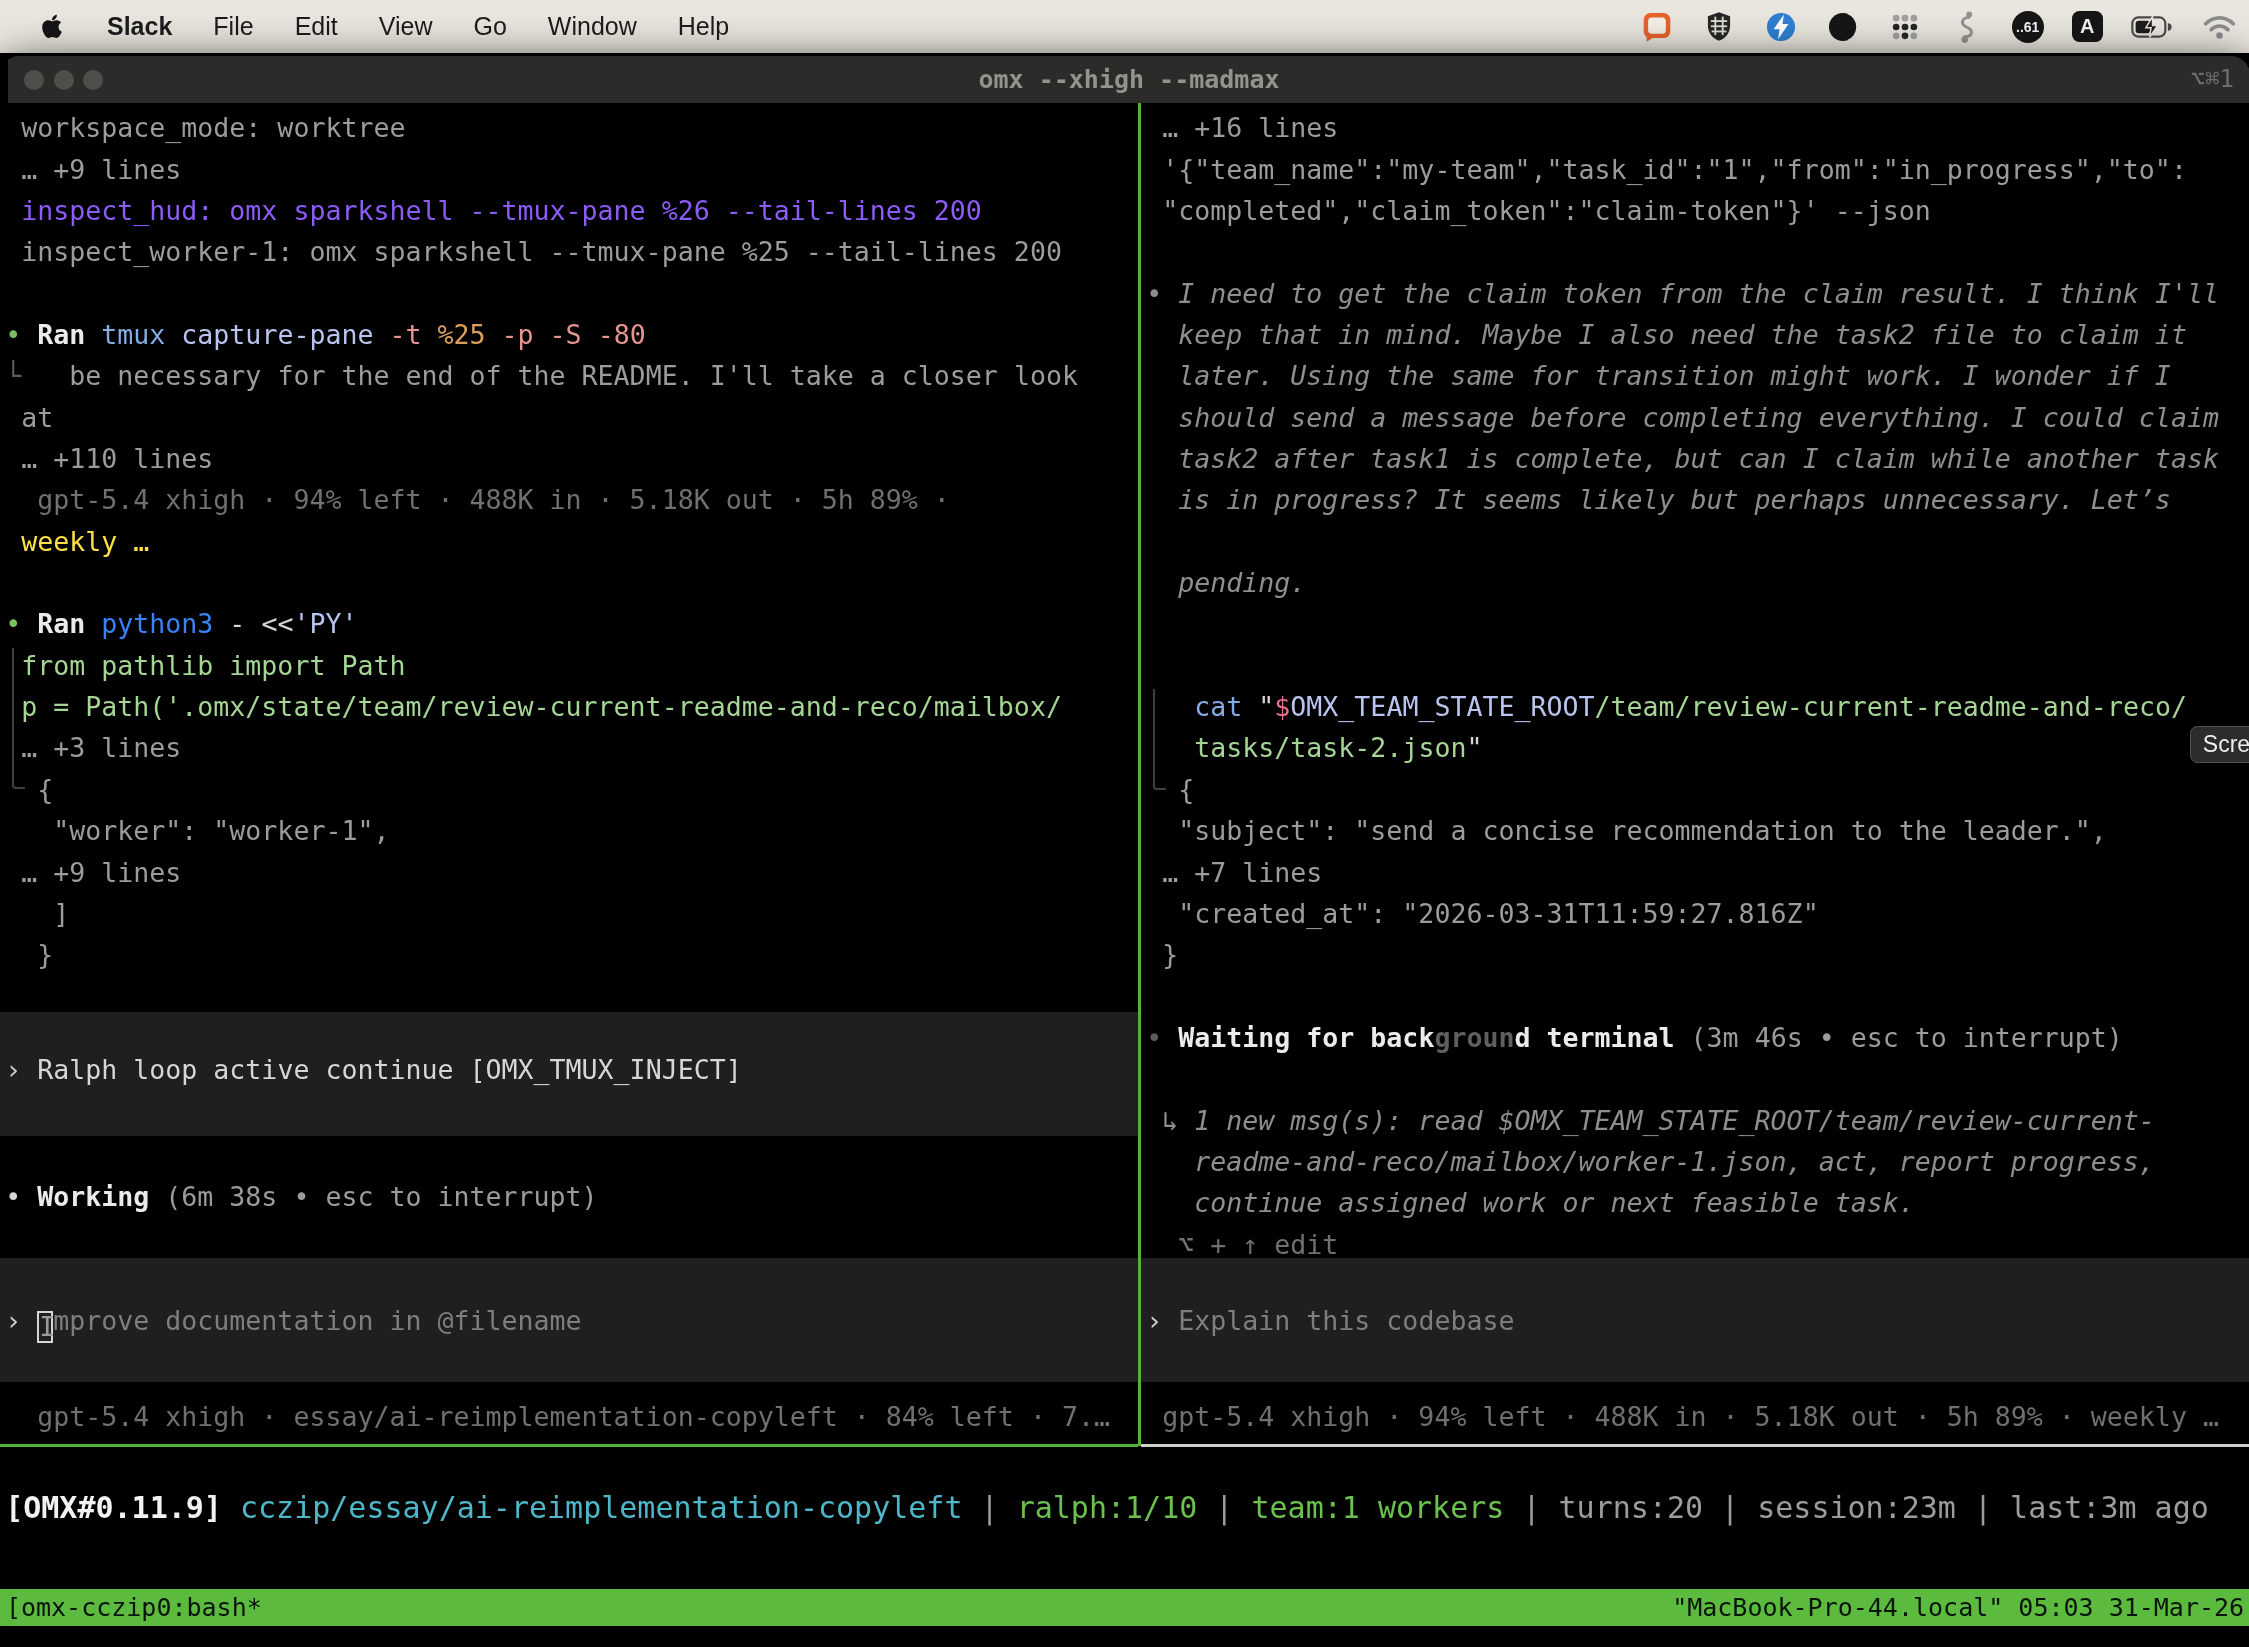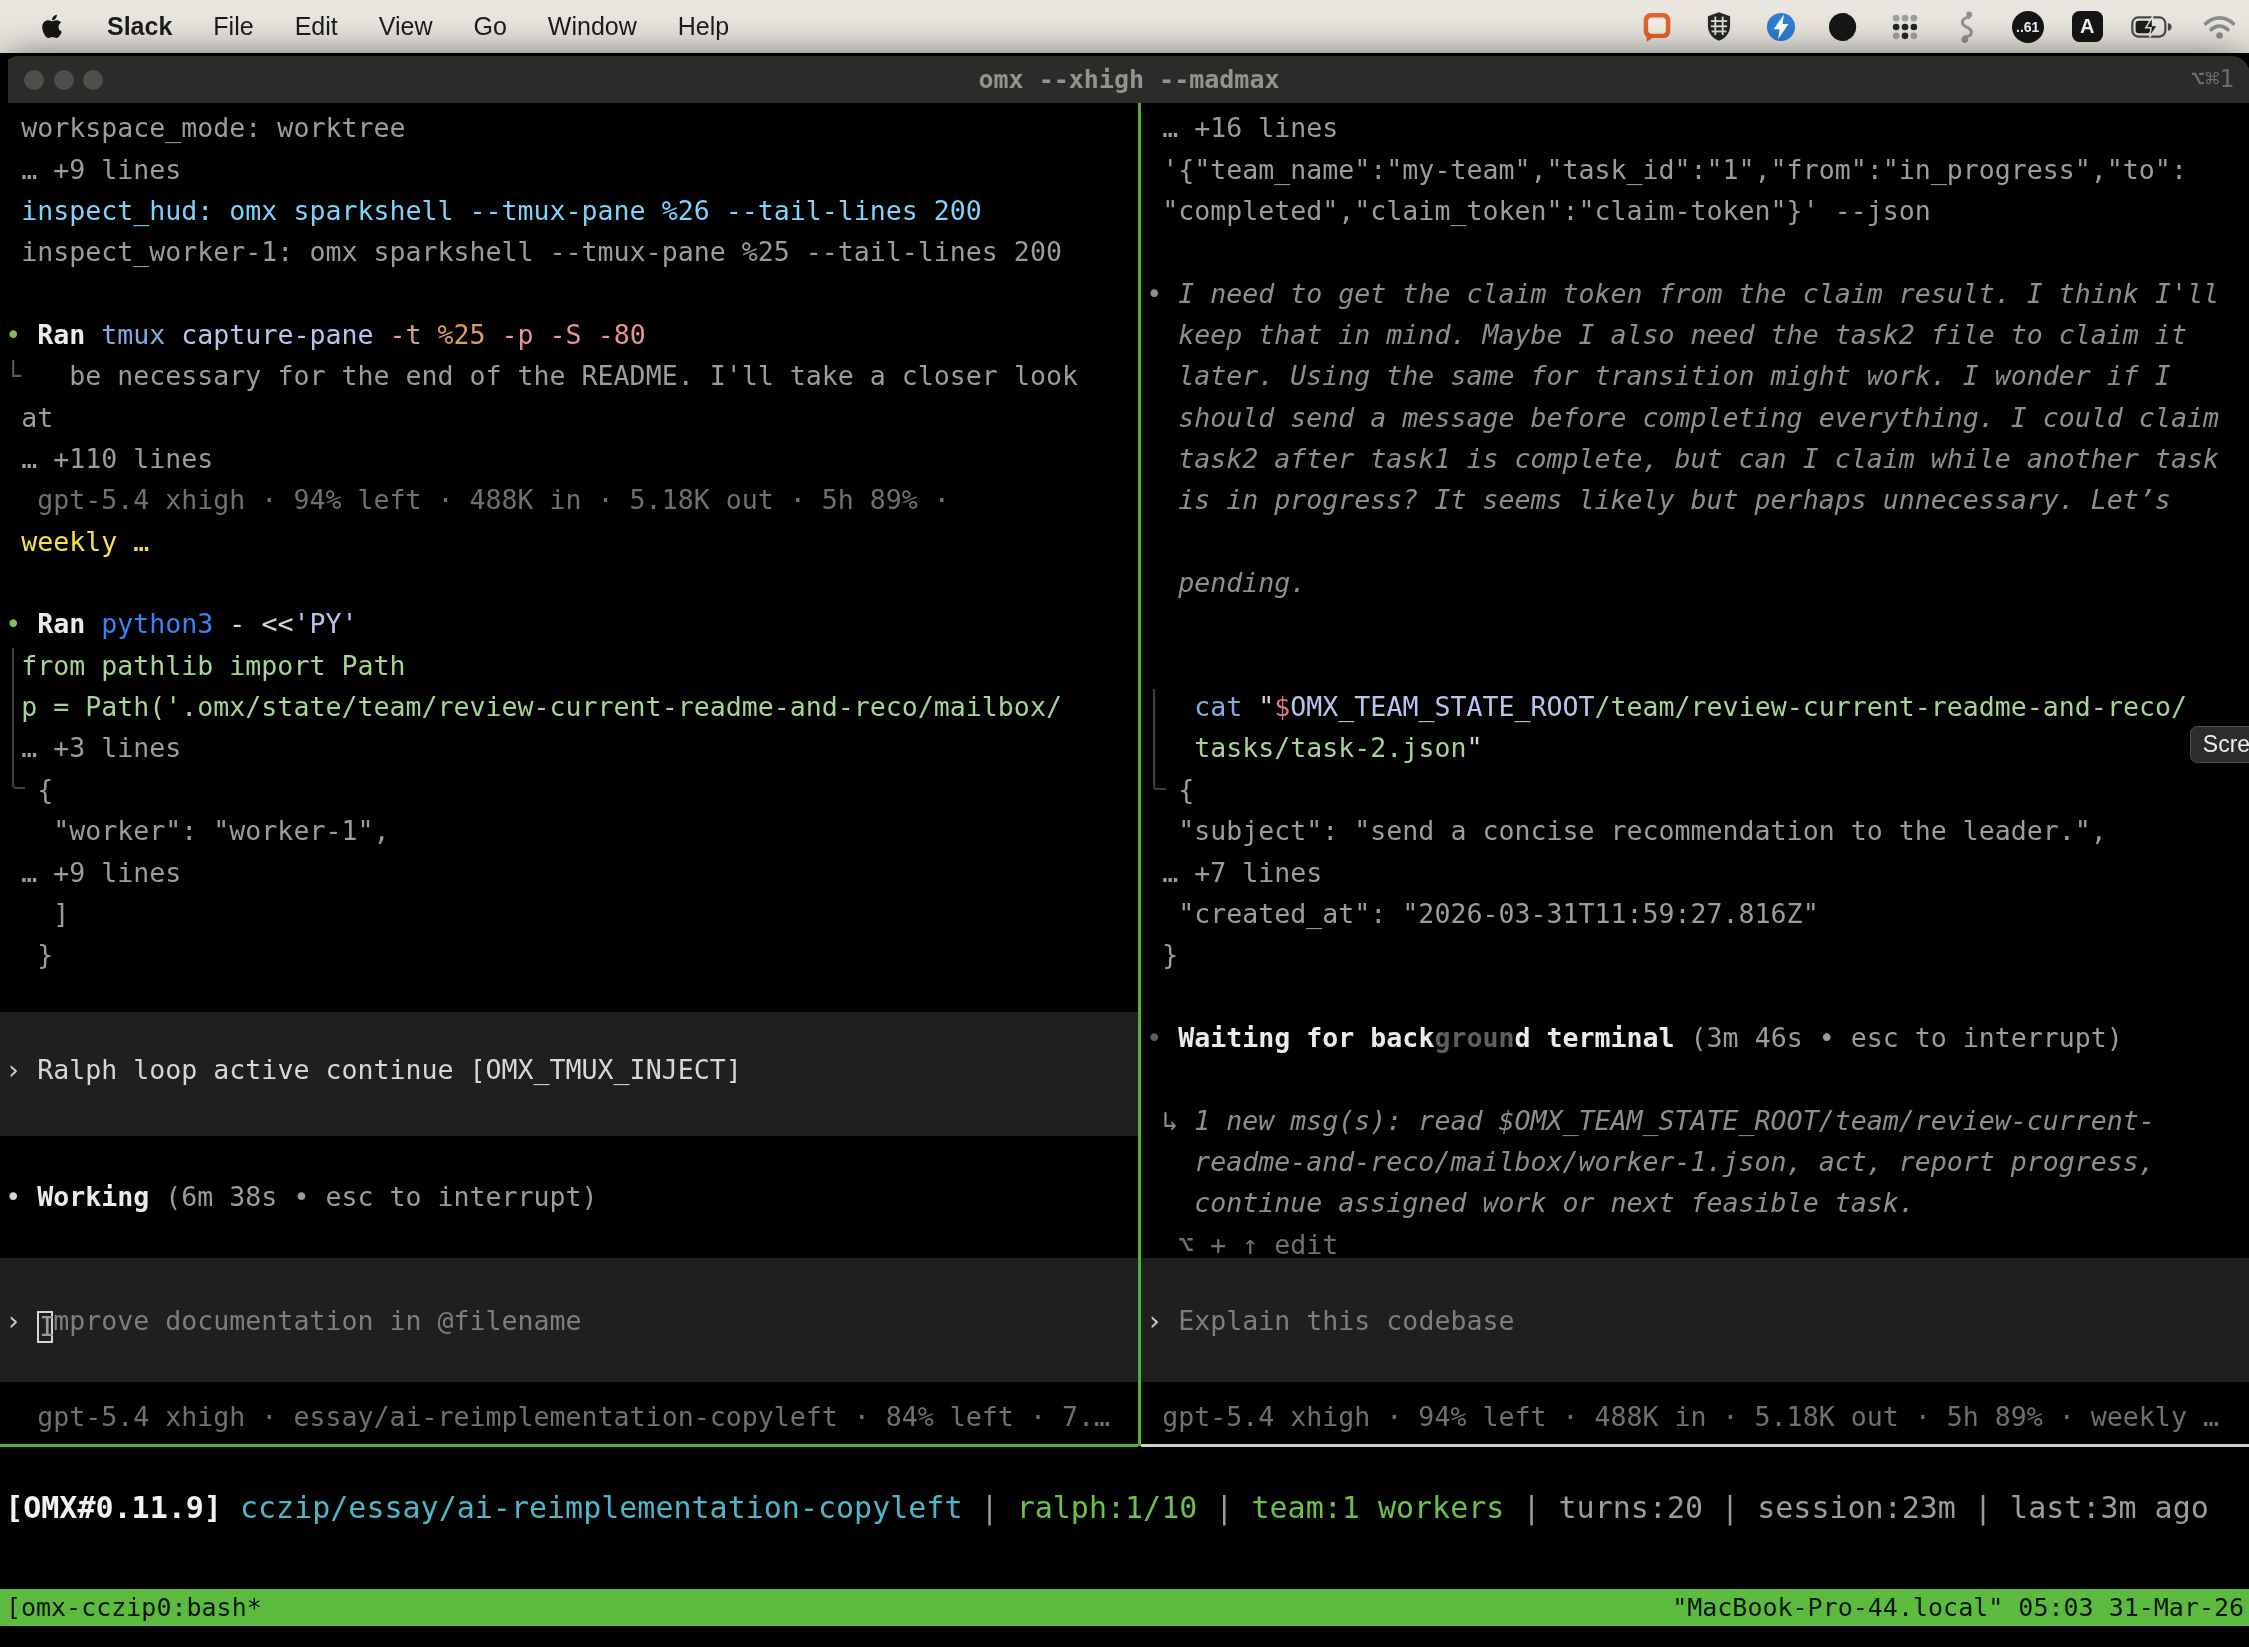--- a/index.html
+++ b/index.html
@@ -170,21 +170,21 @@
     </div>
 
     <div class="term">
 
       <div class="pane left">
         <div class="band b1"></div>
         <div class="band b2"></div>
         <div class="conn" style="left:11.8px;top:545px;height:139px;"></div>
       <div class="trow" style="top: 4.4px;"><span style="color: rgb(156, 156, 156);"> workspace_mode: worktree</span></div>
           <div class="trow" style="top: 46px;"><span style="color: rgb(156, 156, 156);"> … +9 lines</span></div>
-          <div class="trow" style="top: 87px;"><span style="color: #7dd3fc; margin-top: 39px;"> inspect_hud: omx sparkshell --tmux-pane %26 --tail-lines 200</span></div>
+          <div class="trow" style="top: 87px;"><span style="color: #8b5cf6; margin-top: 39px;"> inspect_hud: omx sparkshell --tmux-pane %26 --tail-lines 200</span></div>
           <div class="trow" style="top: 128px;"><span style="color: rgb(156, 156, 156);"> inspect_worker-1: omx sparkshell --tmux-pane %25 --tail-lines 200</span></div>
           <div class="trow" style="top: 211px;"><span style="color: rgb(124, 191, 94);">• </span><span style="color: rgb(235, 235, 235); font-weight: bold;">Ran </span><span style="color: rgb(132, 171, 227);">tmux </span><span style="color: rgb(185, 196, 238);">capture-pane </span><span style="color: rgb(229, 148, 146);">-t </span><span style="color: rgb(217, 160, 95);">%25 </span><span style="color: rgb(229, 148, 146);">-p -S -80</span></div>
           <div class="trow" style="top: 252px;"><span style="color: rgb(92, 92, 92);">└ </span><span style="color: rgb(156, 156, 156);">  be necessary for the end of the README. I'll take a closer look</span></div>
           <div class="trow" style="top: 294px;"><span style="color: rgb(156, 156, 156);"> at</span></div>
           <div class="trow" style="top: 335px;"><span style="color: rgb(156, 156, 156);"> … +110 lines</span></div>
           <div class="trow" style="top: 376px;"><span style="color: rgb(112, 112, 112);">  gpt-5.4 xhigh · 94% left · 488K in · 5.18K out · 5h 89% ·</span></div>
           <div class="trow" style="top: 418px;"><span style="color: #fde047;"> weekly …</span></div>
           <div class="trow" style="top: 500px;"><span style="color: rgb(124, 191, 94);">• </span><span style="color: rgb(235, 235, 235); font-weight: bold;">Ran </span><span style="color: #3b82f6;">python3 </span><span style="color: rgb(214, 214, 214);">- </span><span style="color: rgb(214, 214, 214);">&lt;&lt;</span><span style="color: rgb(185, 196, 238);">'PY'</span></div>
           <div class="trow" style="top: 542px;"><span style="color: rgb(165, 212, 149);"> from pathlib import Path</span></div>
           <div class="trow" style="top: 583px;"><span style="color: rgb(165, 212, 149);"> p = Path('.omx/state/team/review-current-readme-and-reco/mailbox/</span></div>

